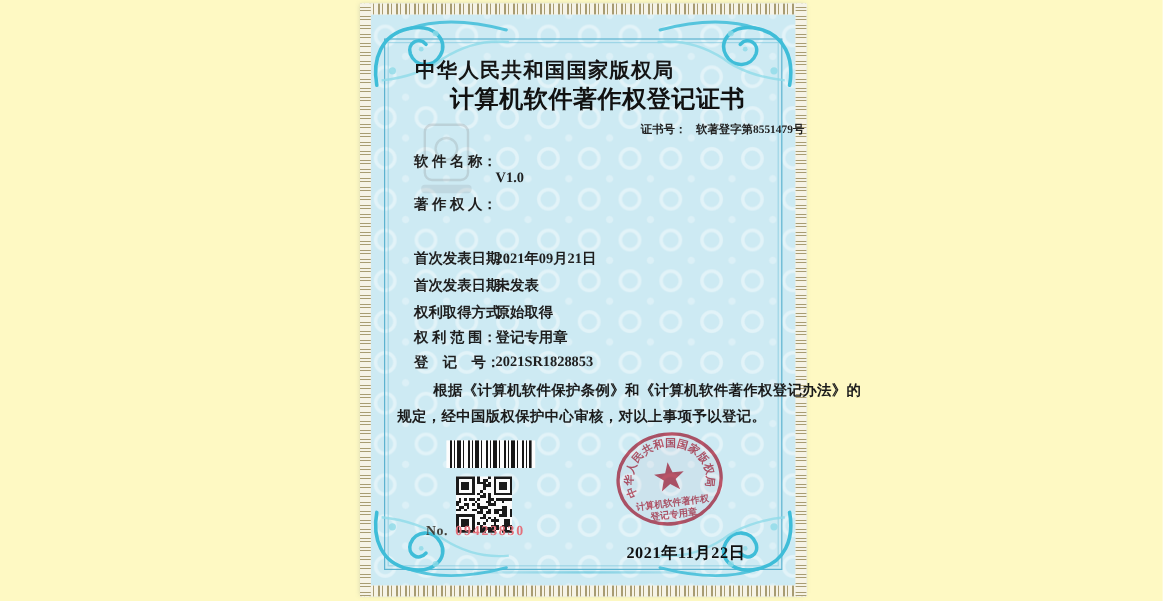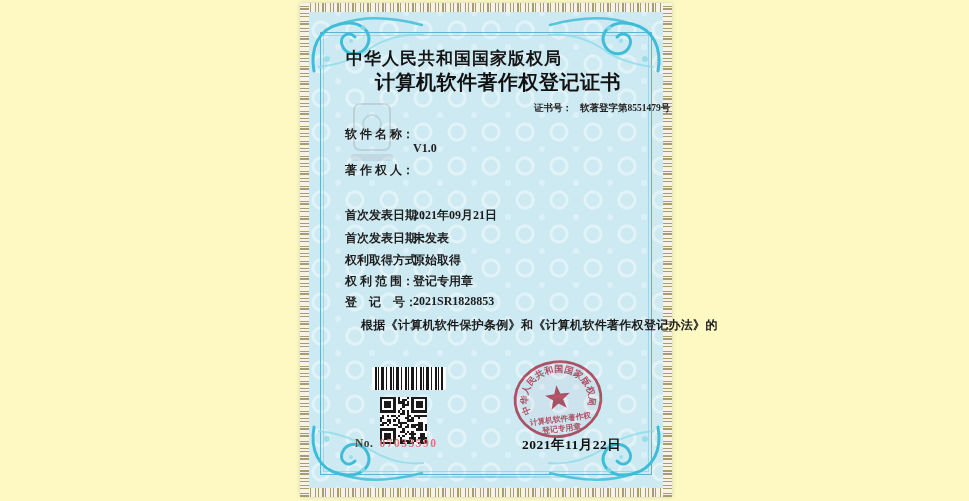--- a/index.html
+++ b/index.html
@@ -62,21 +62,21 @@
   .qr{position:absolute;left:80px;top:394px;width:47px;height:47px;}
   .qr svg{width:100%;height:100%;display:block;}
   
   .serial{left:55px;top:434px;font-size:11.5px;letter-spacing:.5px;}
   .serial .no{color:#41413b;font-weight:bold;margin-right:6px;}
   .serial .num{color:#e4707b;font-weight:bold;letter-spacing:1.5px;}
   
   .seal{position:absolute;left:210px;top:355px;width:96px;height:86px;mix-blend-mode:multiply;opacity:.93;}
   .seal svg{width:100%;height:100%;display:block;}
   
-  .issue-date{left:222px;top:433px;font-size:13.5px;font-weight:bold;letter-spacing:.5px;color:#101010;}
+  .issue-date{left:222px;top:449px;font-size:13.5px;font-weight:bold;letter-spacing:.5px;color:#101010;}
 </style>
 </head>
 <body>
 
 <div class="stage">
   <div class="cert">
 
     <div class="edge h t"></div>
     <div class="edge h b"></div>
     <div class="edge v l"></div>
@@ -160,20 +160,21 @@
     <div class="t row-label" style="top:249px">权利取得方式：</div>
     <div class="t row-value" style="top:249px">原始取得</div>
 
     <div class="t row-label" style="top:270px">权 利 范 围：</div>
     <div class="t row-value" style="top:270px">登记专用章</div>
 
     <div class="t row-label" style="top:291px">登　记　号：</div>
     <div class="t row-value" style="top:291px">2021SR1828853</div>
 
     <div class="t stmt" style="left:61px;top:314px">根据《计算机软件保护条例》和《计算机软件著作权登记办法》的</div>
+    <div class="t stmt" style="left:31px;top:336px">规定，经中国版权保护中心审核，对以上事项予以登记。</div>
 
     <div class="barcode">
         <div class="bars"></div>
       </div>
 
     <div class="qr">
       <svg id="qr-svg" viewBox="0 0 21 21" shape-rendering="crispEdges">
           <rect x="0" y="0" width="21" height="21" fill="#fbfbfb"></rect>
           <rect x="0" y="0" width="7" height="7" fill="#1a1a1a"></rect>
           <rect x="1" y="1" width="5" height="5" fill="#fbfbfb"></rect>
@@ -305,21 +306,21 @@
           <rect x="13" y="20" width="1" height="1" fill="#1a1a1a"></rect>
           <rect x="14" y="20" width="1" height="1" fill="#1a1a1a"></rect>
           <rect x="17" y="20" width="1" height="1" fill="#1a1a1a"></rect>
           <rect x="18" y="20" width="1" height="1" fill="#1a1a1a"></rect>
           <rect x="19" y="20" width="1" height="1" fill="#1a1a1a"></rect>
           <rect x="20" y="20" width="1" height="1" fill="#1a1a1a"></rect>
         </svg>
     </div>
 
     <div class="t serial">
-      <span class="no">No.</span><span class="num">07033590</span>
+      <span class="no">No.</span><span class="num">09423830</span>
     </div>
 
     <div class="seal">
       <svg viewBox="0 0 100 92">
         <defs>
           <path id="arcpath" d="M 20.1,56.3 A 33,29 0 1 1 81.9,51.5" fill="none"></path>
         </defs>
         <g transform="rotate(-7 50 44)" fill="#cf4b5e">
           <ellipse cx="50" cy="44" rx="46" ry="40" fill="rgba(230,120,135,0.05)" stroke="#cf4b5e" stroke-width="3"></ellipse>
           <text font-size="9.6" font-weight="bold" letter-spacing="0.4" font-family="Liberation Serif, DejaVu Serif, serif">

